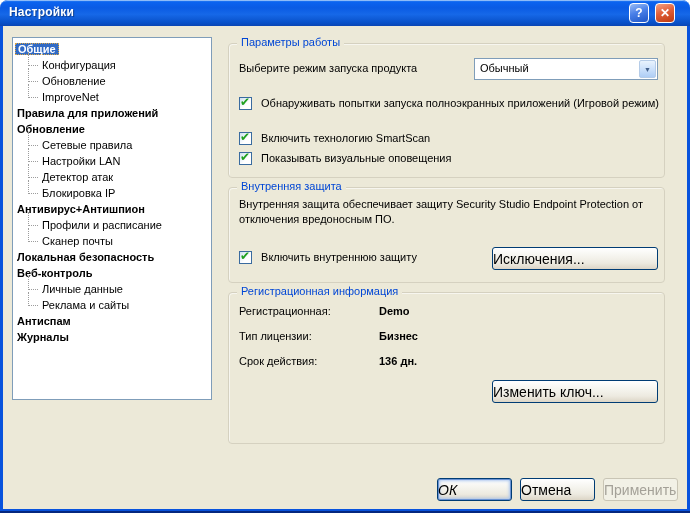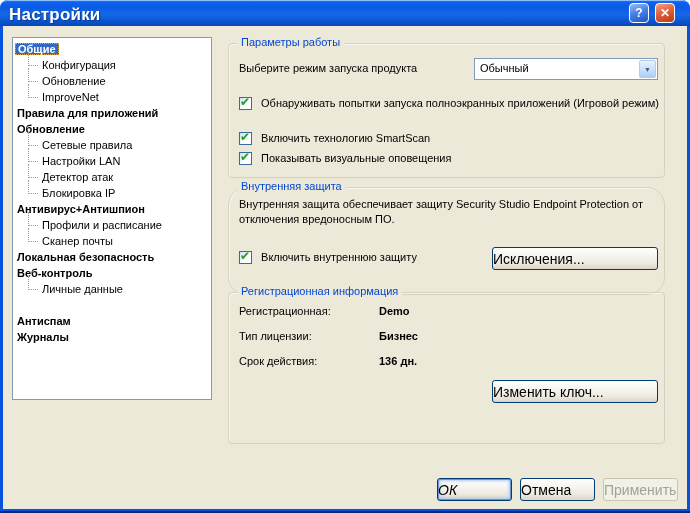--- a/index.html
+++ b/index.html
@@ -7,21 +7,21 @@
   body { font-family:"Liberation Sans", sans-serif; font-size:11px; color:#000; background:#fff; }
 
   .window { position:relative; width:690px; height:513px; background:#0853DD; border-radius:8px 8px 0 0; overflow:hidden;
             box-shadow: inset 0 -2px 0 #05287E; }
 
   
   .titlebar { position:absolute; left:0; top:0; right:0; height:26px; border-radius:7px 7px 0 0;
     background: linear-gradient(180deg,#3E8DF3 0%,#0B63F0 8%,#0A5BE4 30%,#1668E8 55%,#0850C8 88%,#0A45B4 100%);
     box-shadow: inset 0 1px 0 rgba(255,255,255,.45);
   }
-  .title { position:absolute; left:9px; top:5px; color:#fff; font-size:17px; font-weight:bold;
+  .title { position:absolute; left:9px; top:5px; color:#fff; font-size:12px; font-weight:bold;
            text-shadow:1px 1px 1px #0B3C8C; letter-spacing:.2px; }
   .tbtn { position:absolute; top:3px; width:20px; height:20px; border-radius:4px; border:1px solid #fff;
           color:#fff; font-size:12px; font-weight:bold; text-align:center; line-height:18px; cursor:pointer; padding:0;
           font-family:"Liberation Sans",sans-serif; }
   .tbtn.help  { right:41px; background: linear-gradient(160deg,#9ABCF5 0%,#4A80E8 45%,#1E56C8 100%); }
   .tbtn.close { right:15px; background: linear-gradient(160deg,#F3A183 0%,#E1603A 45%,#BE3A10 100%); }
   .tbtn span { pointer-events:none; }
 
   
   .dlg { position:absolute; left:3px; right:3px; top:26px; bottom:4px; background:#ECE9D8; }
@@ -35,21 +35,21 @@
   .titem.lvl1::before { content:""; position:absolute; left:15px; top:-5px; width:9px; height:13px;
                         border-left:1px dotted #9C9C9C; border-bottom:1px dotted #9C9C9C; }
   .tlabel { padding:0 2px; }
   .tlabel.sel { background:#316AC5; color:#fff; outline:1px dotted #D9A648; outline-offset:-1px; padding:0 3px; }
 
   
   .group { position:absolute; left:225px; width:437px; border:1px solid #D5D1C0; border-radius:4px;
            box-shadow: inset 1px 1px 0 rgba(255,255,255,.6); }
   .gtitle { position:absolute; top:-8px; left:8px; background:#ECE9D8; padding:0 4px; color:#0046D5; }
   .g1 { top:17px;  height:135px; }
-  .g2 { top:161px; height:108px;border-radius:18px;  }
+  .g2 { top:161px; height:96px;  }
   .g3 { top:266px; height:152px; }
 
   .glabel { position:absolute; white-space:nowrap; }
 
   
   .select { position:absolute; left:245px; top:14px; width:184px; height:22px; background:#fff;
             border:1px solid #7F9DB9; cursor:pointer; }
   .selval { position:absolute; left:5px; top:3px; }
   .selbtn { position:absolute; right:1px; top:1px; bottom:1px; width:17px; border-radius:2px;
             background: linear-gradient(180deg,#E9F3FD 0%,#CCE1FB 50%,#AECDF5 100%);
@@ -105,20 +105,21 @@
       <div class="titem lvl1" style="top:99px"><span class="tlabel">Сетевые правила</span></div>
       <div class="titem lvl1" style="top:115px"><span class="tlabel">Настройки LAN</span></div>
       <div class="titem lvl1" style="top:131px"><span class="tlabel">Детектор атак</span></div>
       <div class="titem lvl1" style="top:147px"><span class="tlabel">Блокировка IP</span></div>
       <div class="titem lvl0" style="top:163px"><span class="tlabel">Антивирус+Антишпион</span></div>
       <div class="titem lvl1" style="top:179px"><span class="tlabel">Профили и расписание</span></div>
       <div class="titem lvl1" style="top:195px"><span class="tlabel">Сканер почты</span></div>
       <div class="titem lvl0" style="top:211px"><span class="tlabel">Локальная безопасность</span></div>
       <div class="titem lvl0" style="top:227px"><span class="tlabel">Веб-контроль</span></div>
       <div class="titem lvl1" style="top:243px"><span class="tlabel">Личные данные</span></div>
+      <div class="titem lvl1" style="top:259px"><span class="tlabel">Реклама и сайты</span></div>
       <div class="titem lvl0" style="top:275px"><span class="tlabel">Антиспам</span></div>
       <div class="titem lvl0" style="top:291px"><span class="tlabel">Журналы</span></div>
     </div>
 
     <div class="group g1">
       <span class="gtitle">Параметры работы</span>
       <span class="glabel" style="left:10px; top:18px">Выберите режим запуска продукта</span>
       <div class="select">
         <span class="selval">Обычный</span>
         <span class="selbtn">

